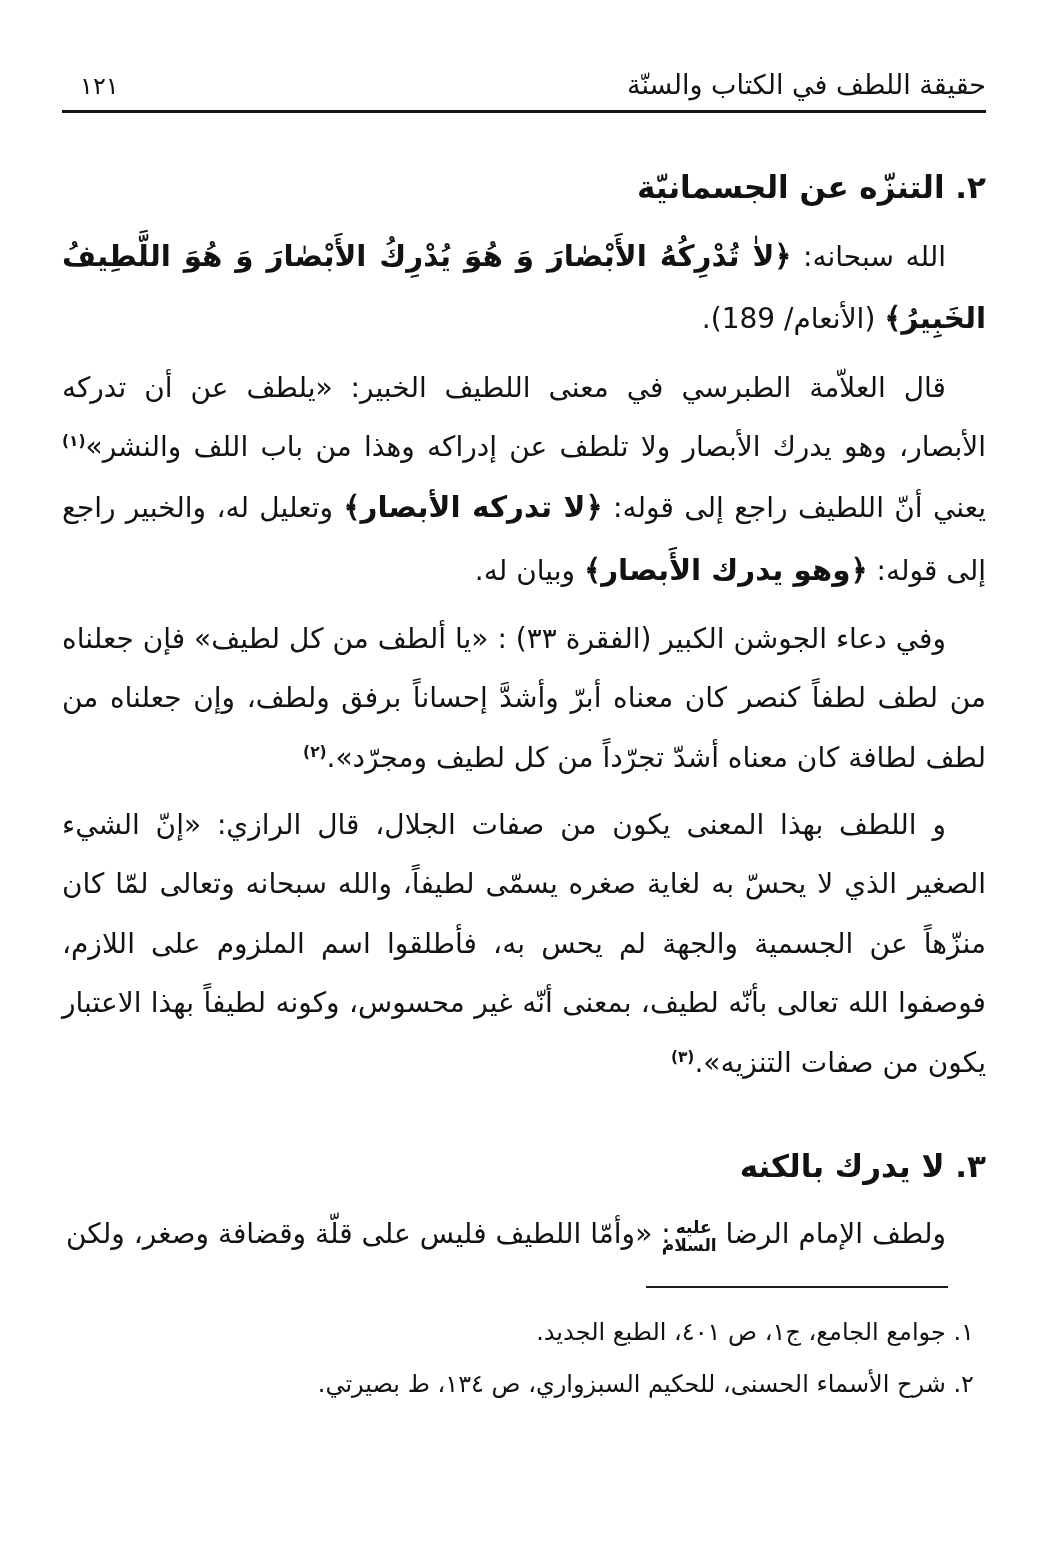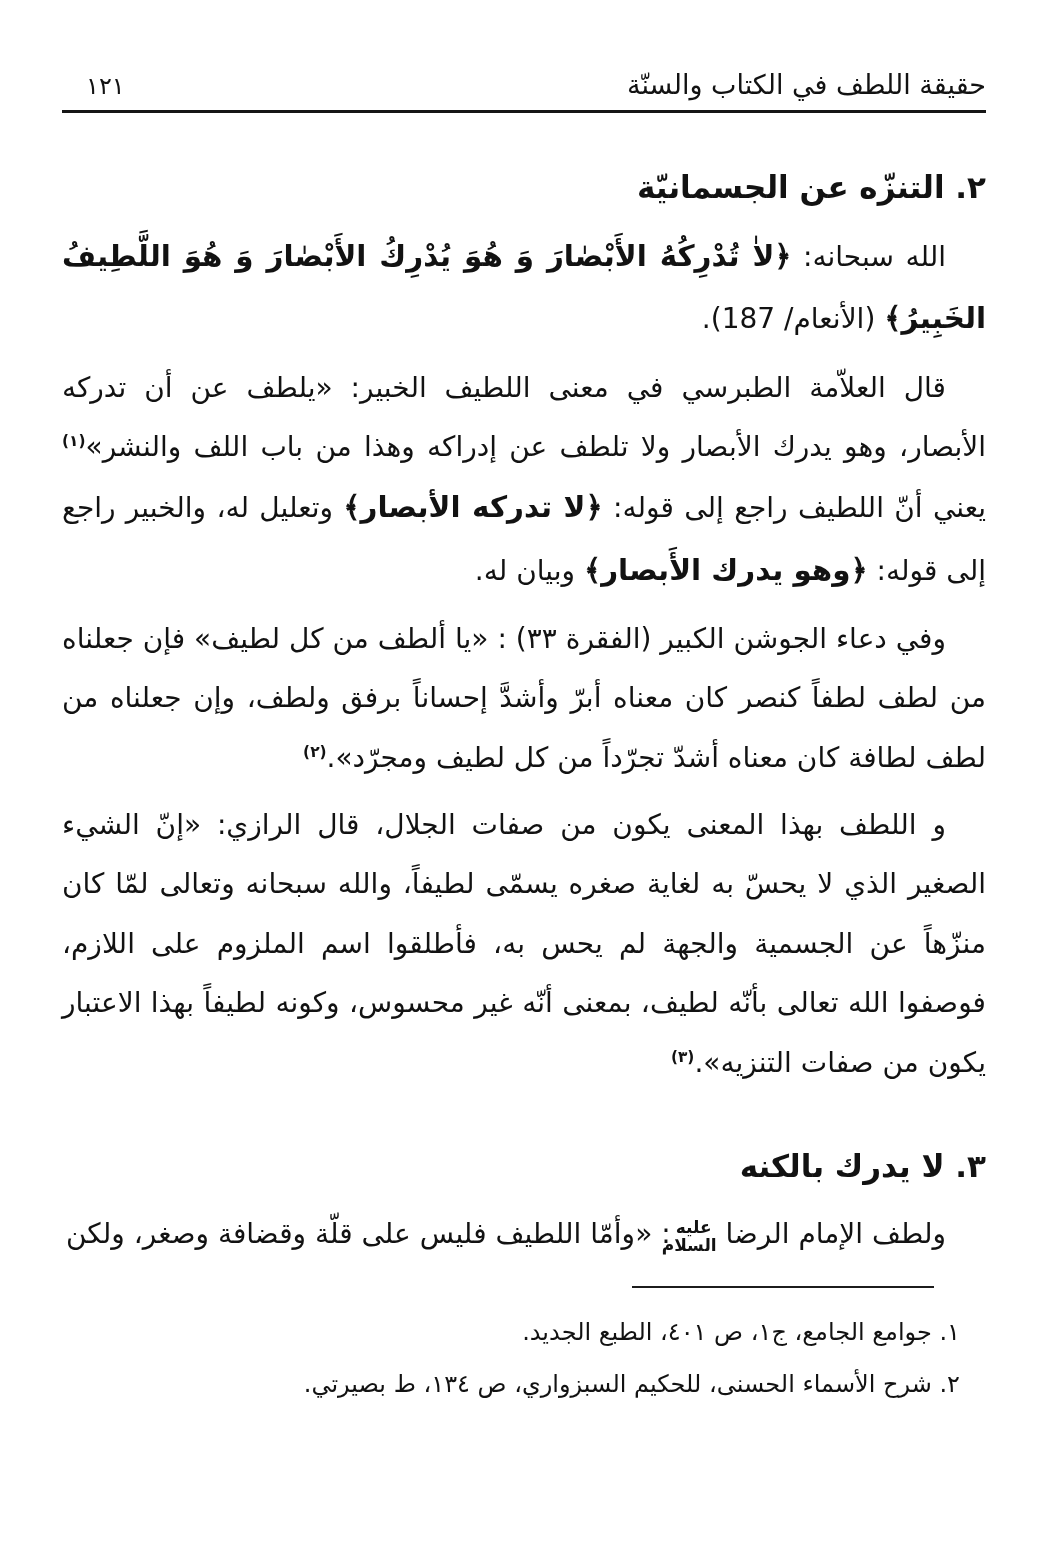--- a/index.html
+++ b/index.html
@@ -29,21 +29,21 @@
   }
   .running-title {
     font-size: 27px;
     font-weight: 400;
     letter-spacing: 0;
   }
   .page-number {
     font-size: 24px;
     font-weight: 400;
     letter-spacing: 10px;
-    margin-left: 24px;
+    margin-left: 18px;
     direction: ltr;
   }
   .header-rule {
     height: 3px;
     background: #161616;
     margin-top: 10px;
   }
   
   .content { }
   .sec-heading {
@@ -78,21 +78,21 @@
     line-height: 1.05;
     text-align: center;
     vertical-align: -8px;
     font-weight: 700;
     text-indent: 0;
   }
   
   .footnotes {
     position: absolute;
     top: 1286px;
-    right: 62px;
+    right: 48px;
     left: 62px;
   }
   .fn-sep {
     width: 302px;
     height: 2px;
     background: #1c1c1c;
     margin: 0 52px 18px 0;
   }
   .fn-item {
     font-size: 24px;
@@ -108,21 +108,21 @@
 
   <div class="header-row">
     <div class="running-title">حقيقة اللطف في الكتاب والسنّة</div>
     <div class="page-number">١٢١</div>
   </div>
 
   <div class="header-rule"></div>
 
   <main class="content">
       <h2 class="sec-heading">٢. التنزّه عن الجسمانيّة</h2>
-      <p class="para"><span class="seg-text">الله سبحانه: </span><span class="seg-verse">﴿لاٰ تُدْرِكُهُ الأَبْصٰارَ وَ هُوَ يُدْرِكُ الأَبْصٰارَ وَ هُوَ اللَّطِيفُ الخَبِيرُ﴾</span><span class="seg-text"> (الأنعام/ 187).</span></p>
+      <p class="para"><span class="seg-text">الله سبحانه: </span><span class="seg-verse">﴿لاٰ تُدْرِكُهُ الأَبْصٰارَ وَ هُوَ يُدْرِكُ الأَبْصٰارَ وَ هُوَ اللَّطِيفُ الخَبِيرُ﴾</span><span class="seg-text"> (الأنعام/ 189).</span></p>
       <p class="para"><span class="seg-text">قال العلاّمة الطبرسي في معنى اللطيف الخبير: «يلطف عن أن تدركه الأبصار، وهو يدرك الأبصار ولا تلطف عن إدراكه وهذا من باب اللف والنشر»</span><span class="seg-fnref">(١)</span><span class="seg-text"> يعني أنّ اللطيف راجع إلى قوله: </span><span class="seg-verse">﴿لا تدركه الأبصار﴾</span><span class="seg-text"> وتعليل له، والخبير راجع إلى قوله: </span><span class="seg-verse">﴿وهو يدرك الأَبصار﴾</span><span class="seg-text"> وبيان له.</span></p>
       <p class="para"><span class="seg-text">وفي دعاء الجوشن الكبير (الفقرة ٣٣) : «يا ألطف من كل لطيف» فإن جعلناه من لطف لطفاً كنصر كان معناه أبرّ وأشدَّ إحساناً برفق ولطف، وإن جعلناه من لطف لطافة كان معناه أشدّ تجرّداً من كل لطيف ومجرّد».</span><span class="seg-fnref">(٢)</span></p>
       <p class="para"><span class="seg-text">و اللطف بهذا المعنى يكون من صفات الجلال، قال الرازي: «إنّ الشيء الصغير الذي لا يحسّ به لغاية صغره يسمّى لطيفاً، والله سبحانه وتعالى لمّا كان منزّهاً عن الجسمية والجهة لم يحس به، فأطلقوا اسم الملزوم على اللازم، فوصفوا الله تعالى بأنّه لطيف، بمعنى أنّه غير محسوس، وكونه لطيفاً بهذا الاعتبار يكون من صفات التنزيه».</span><span class="seg-fnref">(٣)</span></p>
       <h2 class="sec-heading spaced">٣. لا يدرك بالكنه</h2>
       <p class="para"><span class="seg-text">ولطف الإمام الرضا </span><span class="seg-honorific">عليه السلام</span><span class="seg-text">: «وأمّا اللطيف فليس على قلّة وقضافة وصغر، ولكن</span></p>
     </main>
 
   <div class="footnotes">
     <div class="fn-sep"></div>
     <div class="fn-list">

